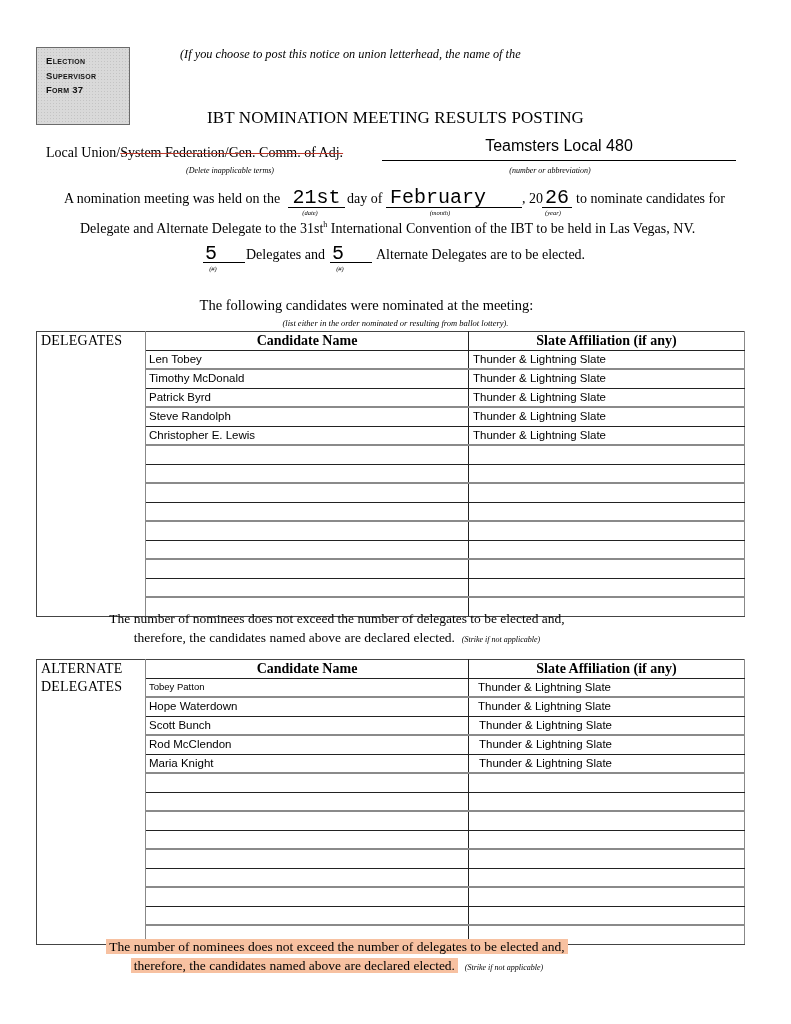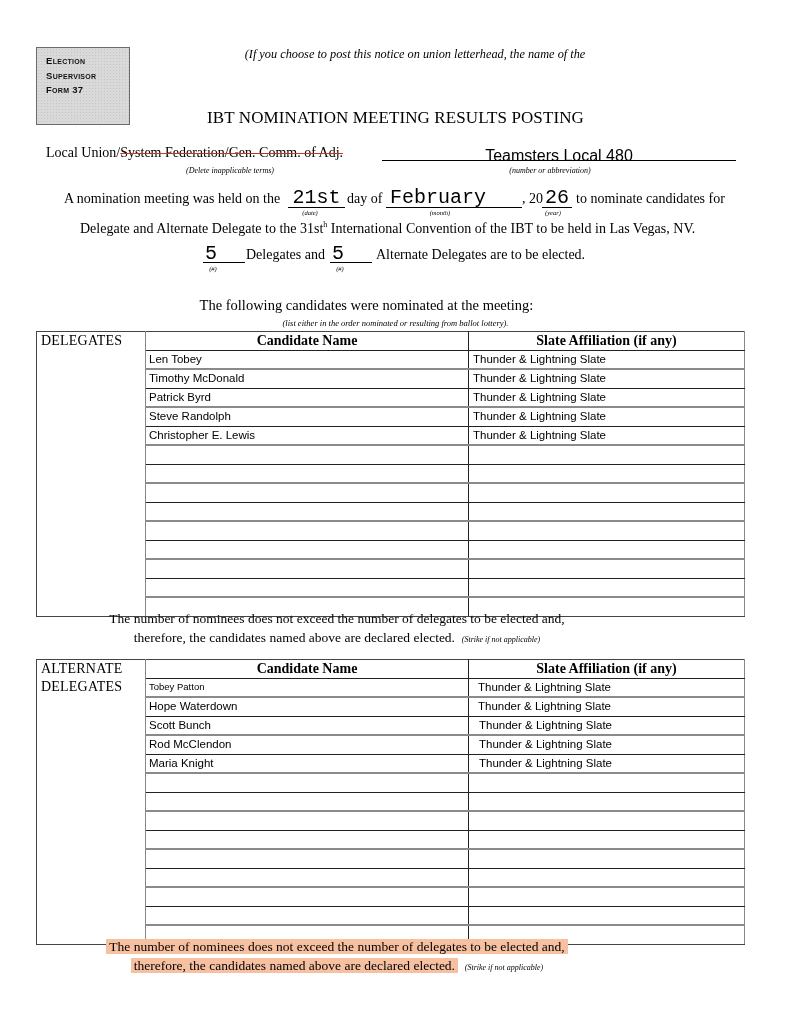--- a/index.html
+++ b/index.html
@@ -5,27 +5,27 @@
   html, body { margin: 0; padding: 0; background: #ffffff; }
   body { width: 791px; height: 1024px; position: relative; overflow: hidden; font-family: "Liberation Serif", serif; color: #000; }
   .abs { position: absolute; }
 
   .form-box { left: 36px; top: 47px; width: 94px; height: 78px; border: 1px solid #6b6b6b;
     background: #d9d9d9;
     background-image: radial-gradient(#c4c4c4 0.6px, transparent 0.7px), radial-gradient(#eeeeee 0.6px, transparent 0.7px);
     background-size: 3px 3px, 4px 4px; background-position: 0 0, 1px 2px; box-sizing: border-box; padding: 6px 0 0 9px; }
   .form-box div { font-family: "Liberation Sans", sans-serif; font-weight: bold; font-size: 9.5px; line-height: 14.5px; font-variant: small-caps; letter-spacing: 0.3px; color: #111; }
 
-  .notice { left: 180px; width: 470px; text-align: center; font-style: italic; font-size: 12.3px; line-height: 17px; top: 46px; }
+  .notice { left: 180px; width: 470px; font-style: italic; font-size: 12.3px; line-height: 17px; top: 46px; }
   .title { left: 0; width: 791px; text-align: center; top: 108px; font-size: 17px; letter-spacing: 0.1px; }
 
   .row-local { top: 145px; left: 46px; font-size: 14px; }
   .strike { text-decoration: line-through; text-decoration-color: #c0392b; text-decoration-thickness: 1.3px; }
   .local-line { left: 382px; top: 160px; width: 354px; border-bottom: 1px solid #000; height: 0; }
-  .local-value { left: 382px; top: 137px; width: 354px; text-align: center; font-family: "Liberation Sans", sans-serif; font-size: 16px; margin-top: 10px; }
+  .local-value { left: 382px; top: 137px; width: 354px; text-align: center; font-family: "Liberation Sans", sans-serif; font-size: 16px; }
   .hint { font-style: italic; font-size: 8px; text-align: center; }
 
   .line1 { top: 191px; font-size: 14px; }
   .fill { position: absolute; font-family: Liberation Mono, monospace; font-size: 20px; text-align: center; }
   .uline { position: absolute; border-bottom: 1px solid #000; height: 0; }
   .sublabel { position: absolute; font-style: italic; font-size: 6.5px; text-align: center; }
 
   table.cand { position: absolute; border-collapse: collapse; left: 36px; width: 709px; }
   table.cand td, table.cand th { padding: 0; height: 17.5px; }
   .labelcell { width: 104px; vertical-align: top; border: 1px solid #444; border-right: 1.5px solid #888; font-weight: normal; font-size: 14px; text-align: left; padding-left: 4px !important; letter-spacing: 0.2px; line-height: 18px; }

